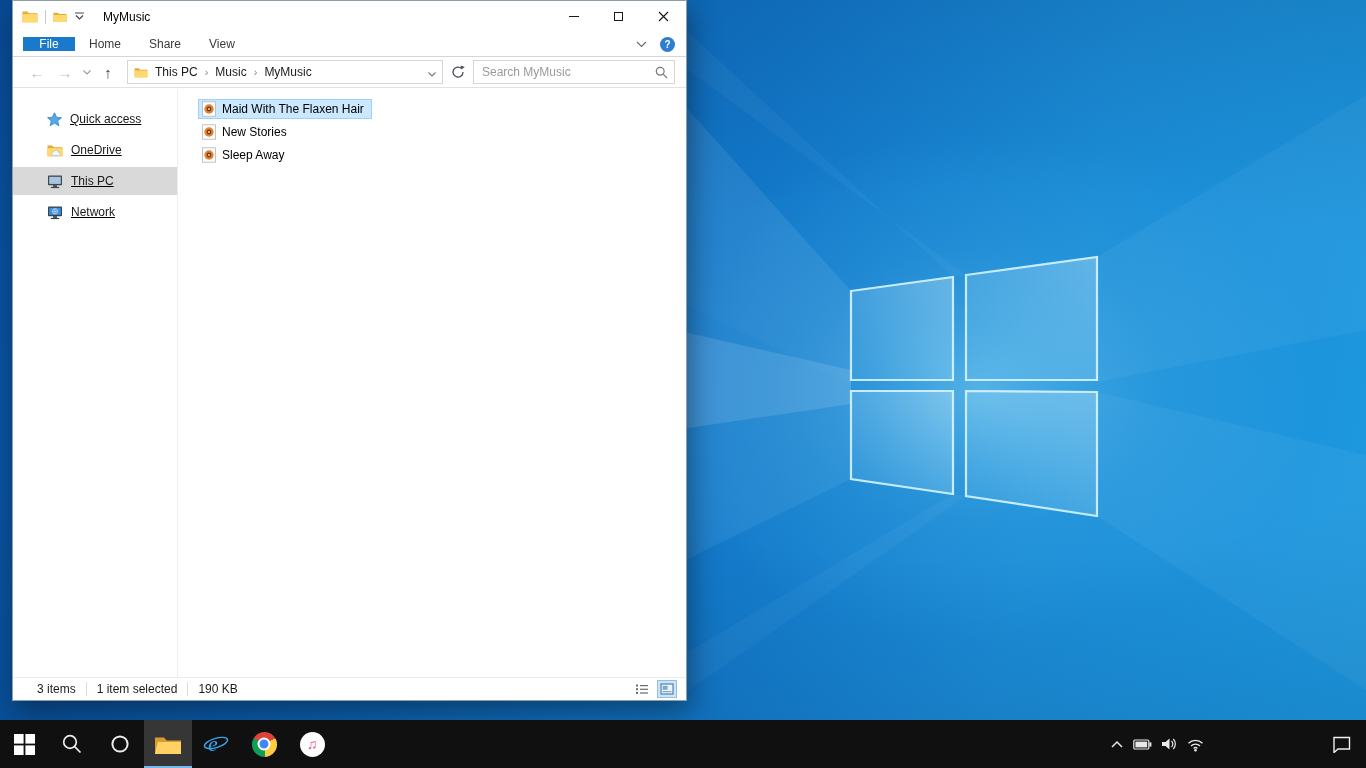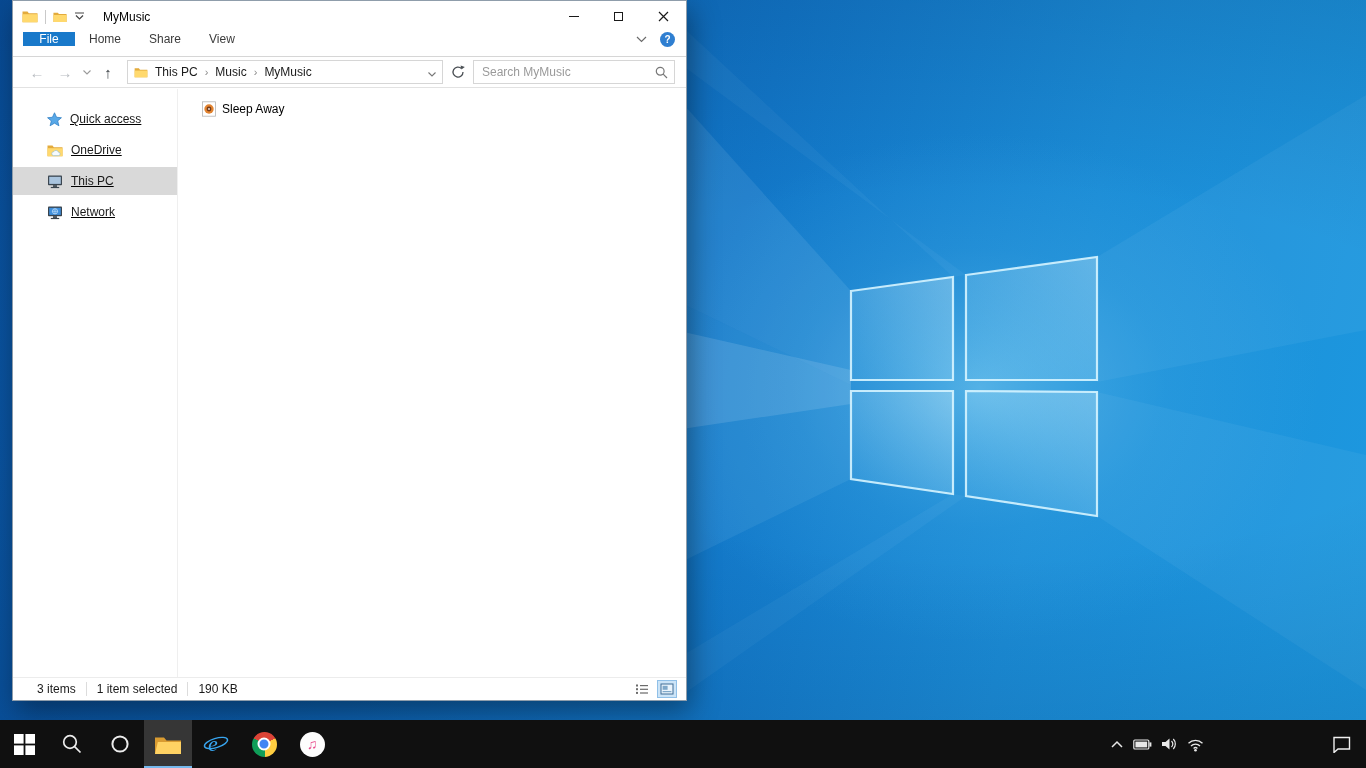--- a/index.html
+++ b/index.html
@@ -20,21 +20,21 @@
 
   .titlebar { height:31px; display:flex; align-items:center; position:relative; background:#fff; }
   .qat { display:flex; align-items:center; gap:7px; padding-left:9px; }
   .qat-sep { width:1px; height:14px; background:#c9c9c9; }
   .win-title { font-size:12px; color:#000; margin-left:18px; }
   .win-controls { position:absolute; right:0; top:0; height:30px; display:flex; }
   .win-btn { width:45px; height:30px; display:flex; align-items:center; justify-content:center; }
   .min-glyph { width:10px; height:1px; background:#1a1a1a; }
   .max-glyph { width:9px; height:9px; border:1px solid #1a1a1a; }
 
-  .ribbon-row { height:25px; display:flex; align-items:flex-start; border-bottom:1px solid #d6d6d6; }
+  .ribbon-row { height:25px; display:flex; align-items:center; border-bottom:1px solid #d6d6d6; }
   .tab-file { width:52px; margin-left:10px; background:#1979ca; color:#fff; font-size:12px;
     display:flex; align-items:center; justify-content:center; }
   .tab { padding:0 14px; font-size:12px; color:#3b3b3b; display:flex; align-items:center; }
   .ribbon-right { margin-left:auto; display:flex; align-items:center; gap:13px; padding-right:11px; }
   .help-btn { width:15px; height:15px; border-radius:50%; background:#2f7fd1; color:#fff;
     font-size:10px; font-weight:bold; display:flex; align-items:center; justify-content:center; }
 
   .address-row { height:31px; display:flex; align-items:center; border-bottom:1px solid #e2e2e2; padding-left:10px; }
   .nav-btn { height:26px; display:flex; align-items:center; justify-content:center; font-size:15px; }
   .nav-back,.nav-fwd { width:28px; color:#b8bcc1; }
@@ -248,20 +248,42 @@
             <path d="M5.4 6.3 h5.2 M8 3.7 v5.2" stroke="#cfe8ff" stroke-width="0.6"></path>
             <rect x="6" y="11.2" width="4" height="1.7" fill="#39434c"></rect>
             <rect x="3.8" y="12.9" width="8.4" height="1.2" fill="#39434c"></rect>
           </svg>
           <span>Network</span>
         </div>
       </div>
 
       <div class="files">
         <div class="file-row">
+          <span class="file-chip selected">
+            <svg width="16" height="16" viewBox="0 0 16 16">
+              <rect x="1.5" y="0.8" width="13" height="14.4" fill="#fff" stroke="#b5b5b5" stroke-width="0.8"></rect>
+              <circle cx="8" cy="8" r="4.7" fill="#e2832f"></circle>
+              <circle cx="8" cy="8" r="2.4" fill="#733a1a"></circle>
+              <circle cx="8" cy="8" r="0.9" fill="#f5e9df"></circle>
+            </svg>
+            <span>Maid With The Flaxen Hair</span>
+          </span>
+        </div>
+        <div class="file-row">
+          <span class="file-chip">
+            <svg width="16" height="16" viewBox="0 0 16 16">
+              <rect x="1.5" y="0.8" width="13" height="14.4" fill="#fff" stroke="#b5b5b5" stroke-width="0.8"></rect>
+              <circle cx="8" cy="8" r="4.7" fill="#e2832f"></circle>
+              <circle cx="8" cy="8" r="2.4" fill="#733a1a"></circle>
+              <circle cx="8" cy="8" r="0.9" fill="#f5e9df"></circle>
+            </svg>
+            <span>New Stories</span>
+          </span>
+        </div>
+        <div class="file-row">
           <span class="file-chip">
             <svg width="16" height="16" viewBox="0 0 16 16">
               <rect x="1.5" y="0.8" width="13" height="14.4" fill="#fff" stroke="#b5b5b5" stroke-width="0.8"></rect>
               <circle cx="8" cy="8" r="4.7" fill="#e2832f"></circle>
               <circle cx="8" cy="8" r="2.4" fill="#733a1a"></circle>
               <circle cx="8" cy="8" r="0.9" fill="#f5e9df"></circle>
             </svg>
             <span>Sleep Away</span>
           </span>
         </div>

